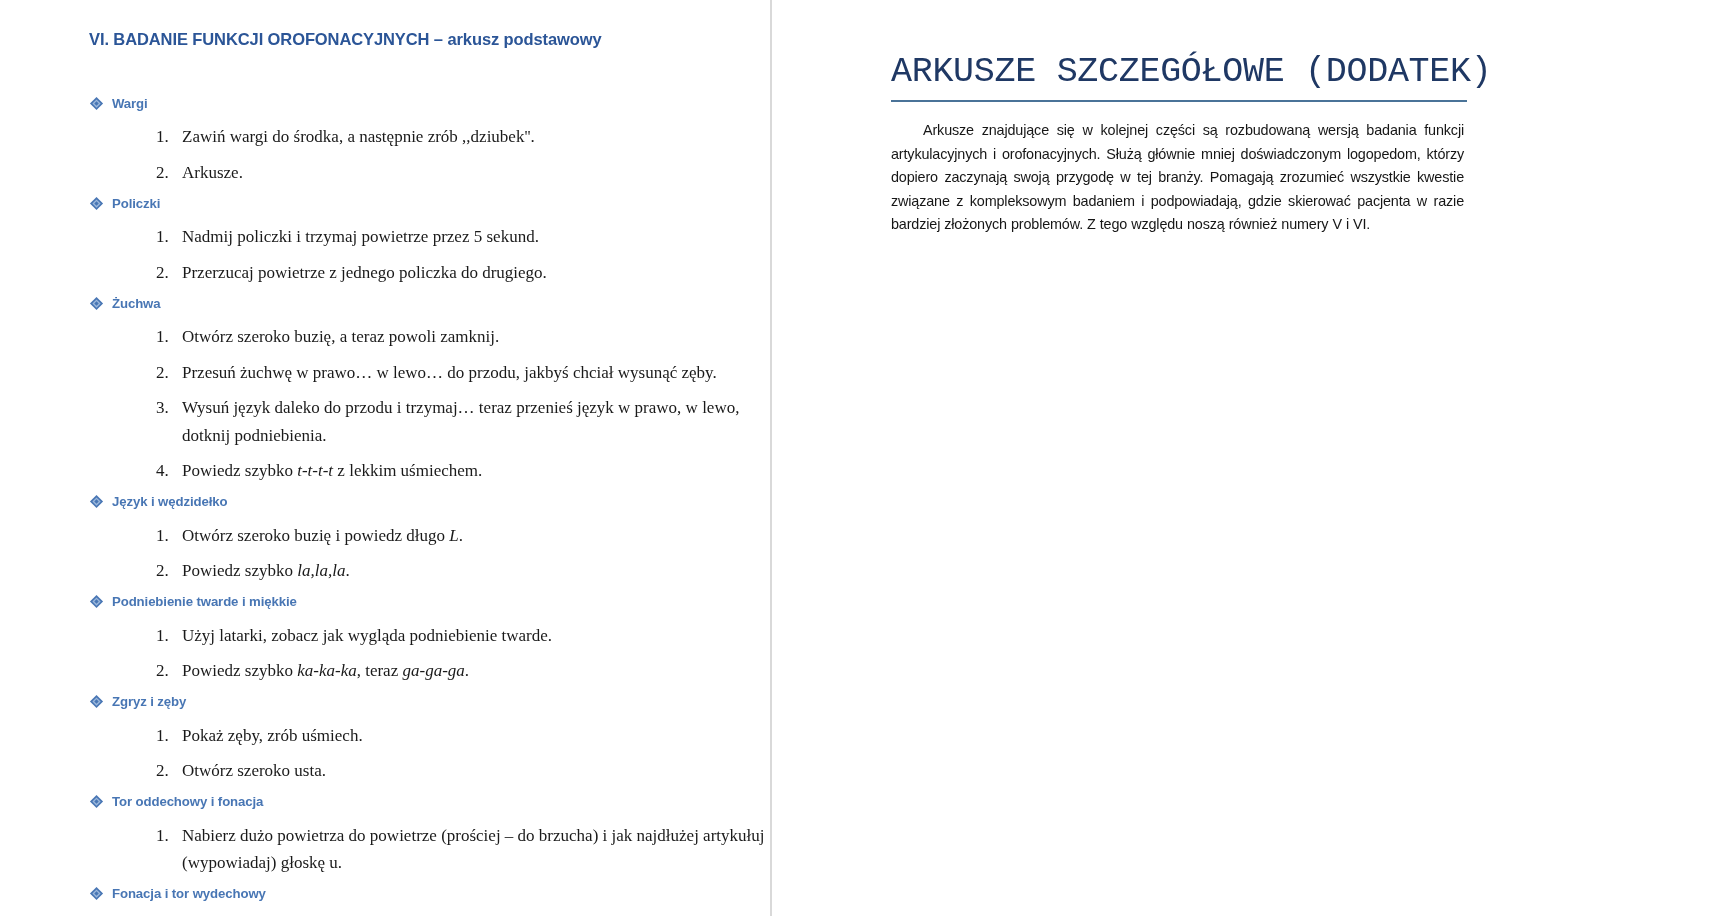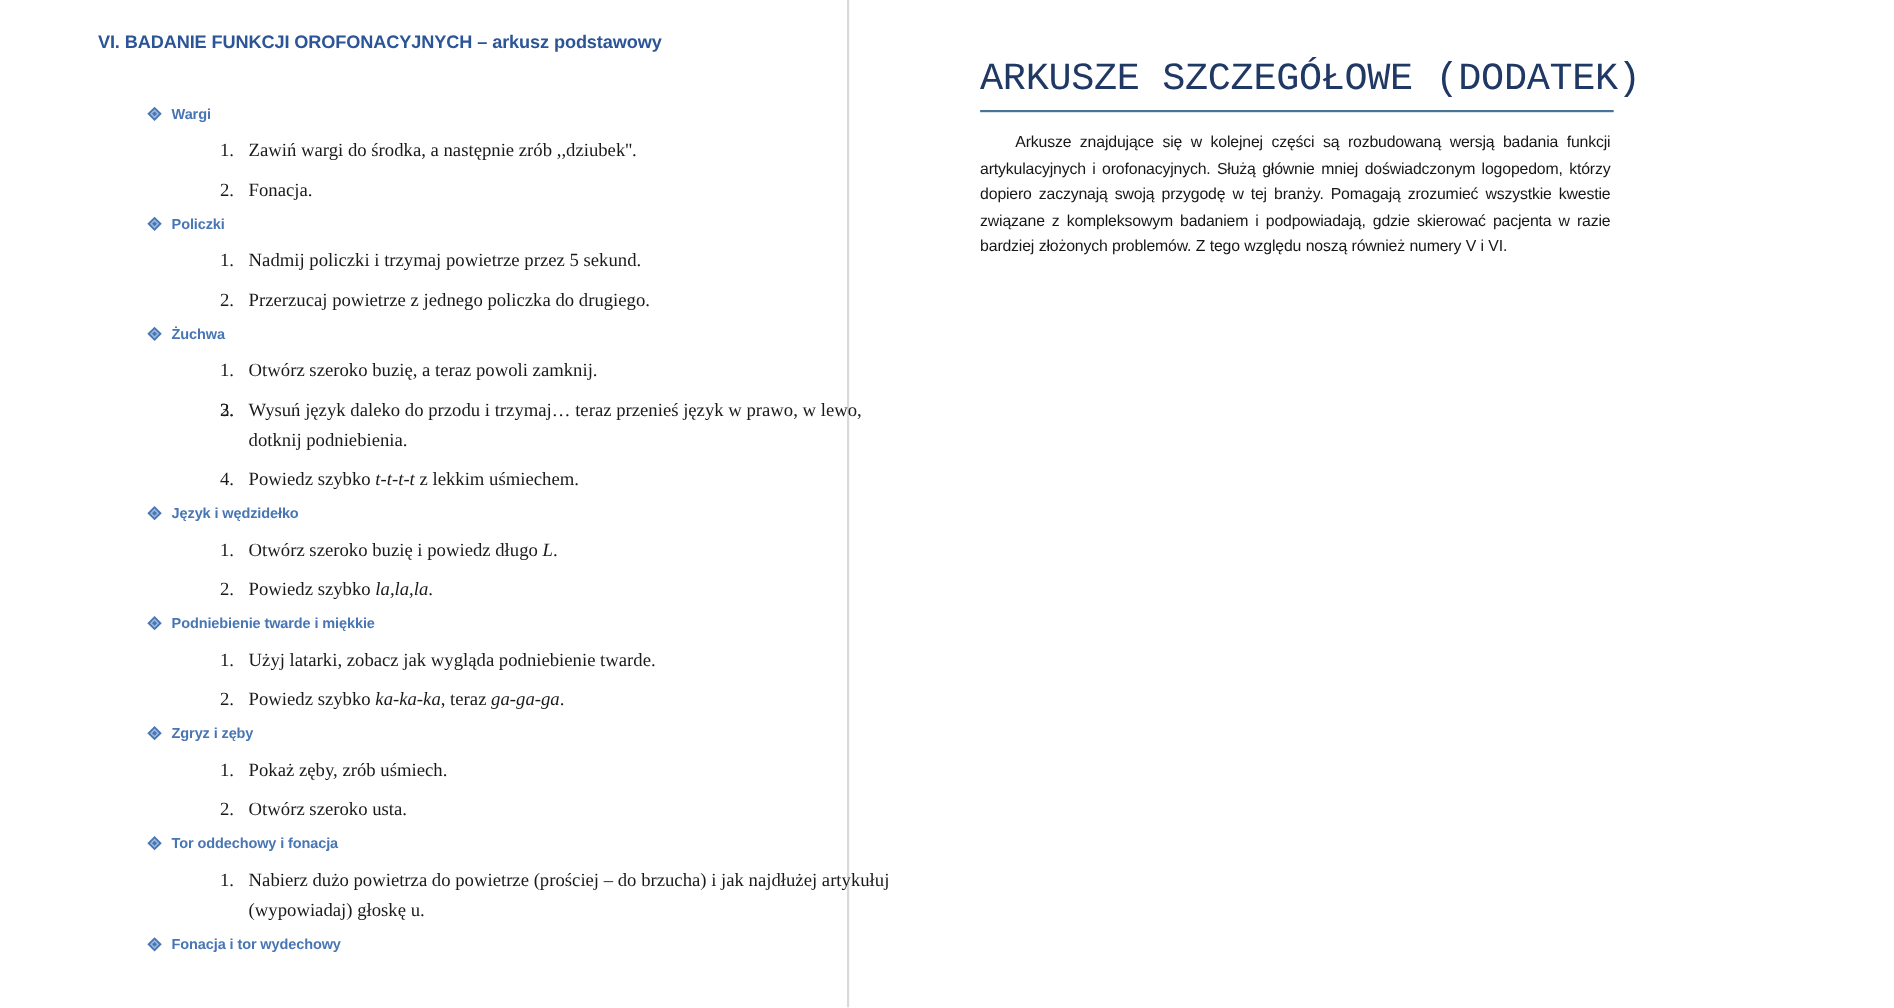--- a/index.html
+++ b/index.html
@@ -48,24 +48,23 @@
     top: 30px;
     font-family: "Liberation Sans", sans-serif;
     font-weight: bold;
     font-size: 16.5px;
     letter-spacing: -0.1px;
     color: #2b5597;
     white-space: nowrap;
   }
   .section-list {
     position: absolute;
-    left: 16px;
+    left: 0;
     top: 86px;
     width: 770px;
-    padding-left: 28px;
   }
   .section {
     margin: 0;
   }
   .section-head {
     display: flex;
     align-items: center;
     padding-left: 89px;
     height: 24px;
     margin-top: 5px;
@@ -164,21 +163,21 @@
               <svg viewBox="0 0 16 16" width="15" height="15">
                 <path d="M8 1 L15 8 L8 15 L1 8 Z" fill="#4876b4"></path>
                 <path d="M8 3.6 L12.4 8 L8 12.4 L3.6 8 Z" fill="#9cb8dc"></path>
                 <path d="M8 5.6 L10.4 8 L8 10.4 L5.6 8 Z" fill="#4876b4"></path>
               </svg>
             </span>
             <span class="section-title">Wargi</span>
           </div>
           <ol class="items">
             <li><span class="marker">1.</span><span class="txt">Zawiń wargi do środka, a następnie zrób ,,dziubek''.</span></li>
-            <li><span class="marker">2.</span><span class="txt">Fonacja.</span></li>
+            <li><span class="marker">2.</span><span class="txt">Arkusze.</span></li>
           </ol>
         </div>
         <div class="section">
           <div class="section-head">
             <span class="diamond-icon">
               <svg viewBox="0 0 16 16" width="15" height="15">
                 <path d="M8 1 L15 8 L8 15 L1 8 Z" fill="#4876b4"></path>
                 <path d="M8 3.6 L12.4 8 L8 12.4 L3.6 8 Z" fill="#9cb8dc"></path>
                 <path d="M8 5.6 L10.4 8 L8 10.4 L5.6 8 Z" fill="#4876b4"></path>
               </svg>
@@ -196,21 +195,21 @@
               <svg viewBox="0 0 16 16" width="15" height="15">
                 <path d="M8 1 L15 8 L8 15 L1 8 Z" fill="#4876b4"></path>
                 <path d="M8 3.6 L12.4 8 L8 12.4 L3.6 8 Z" fill="#9cb8dc"></path>
                 <path d="M8 5.6 L10.4 8 L8 10.4 L5.6 8 Z" fill="#4876b4"></path>
               </svg>
             </span>
             <span class="section-title">Żuchwa</span>
           </div>
           <ol class="items">
             <li><span class="marker">1.</span><span class="txt">Otwórz szeroko buzię, a teraz powoli zamknij.</span></li>
-            <li><span class="marker">2.</span></li>
+            <li><span class="marker">2.</span><span class="txt"> Przesuń żuchwę w prawo… w lewo… do przodu, jakbyś chciał wysunąć zęby.</span></li>
             <li><span class="marker">3.</span><span class="txt">Wysuń język daleko do przodu i trzymaj… teraz przenieś język w prawo, w lewo, dotknij podniebienia.</span></li>
             <li><span class="marker">4.</span><span class="txt">Powiedz szybko <i>t-t-t-t</i> z lekkim uśmiechem.</span></li>
           </ol>
         </div>
         <div class="section">
           <div class="section-head">
             <span class="diamond-icon">
               <svg viewBox="0 0 16 16" width="15" height="15">
                 <path d="M8 1 L15 8 L8 15 L1 8 Z" fill="#4876b4"></path>
                 <path d="M8 3.6 L12.4 8 L8 12.4 L3.6 8 Z" fill="#9cb8dc"></path>

